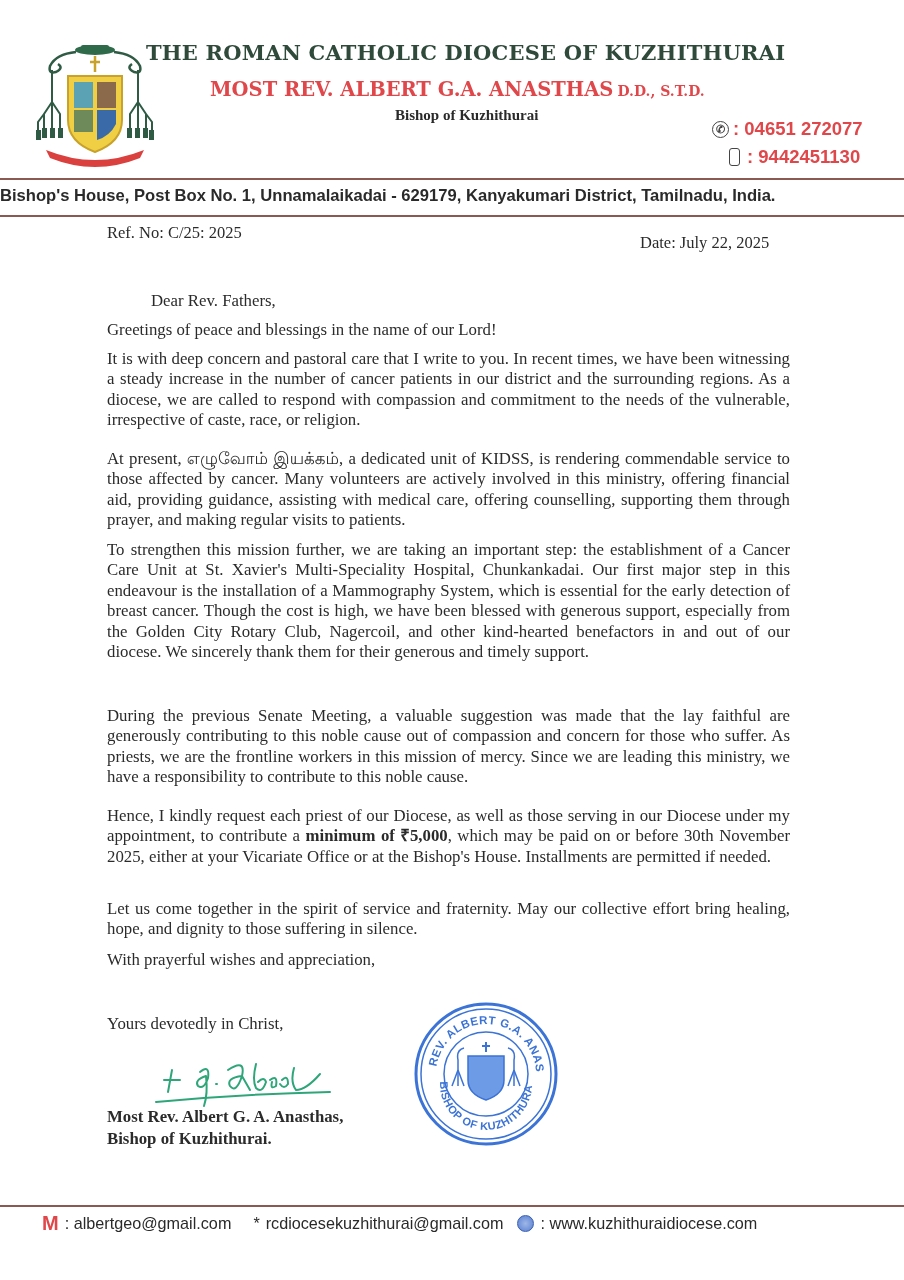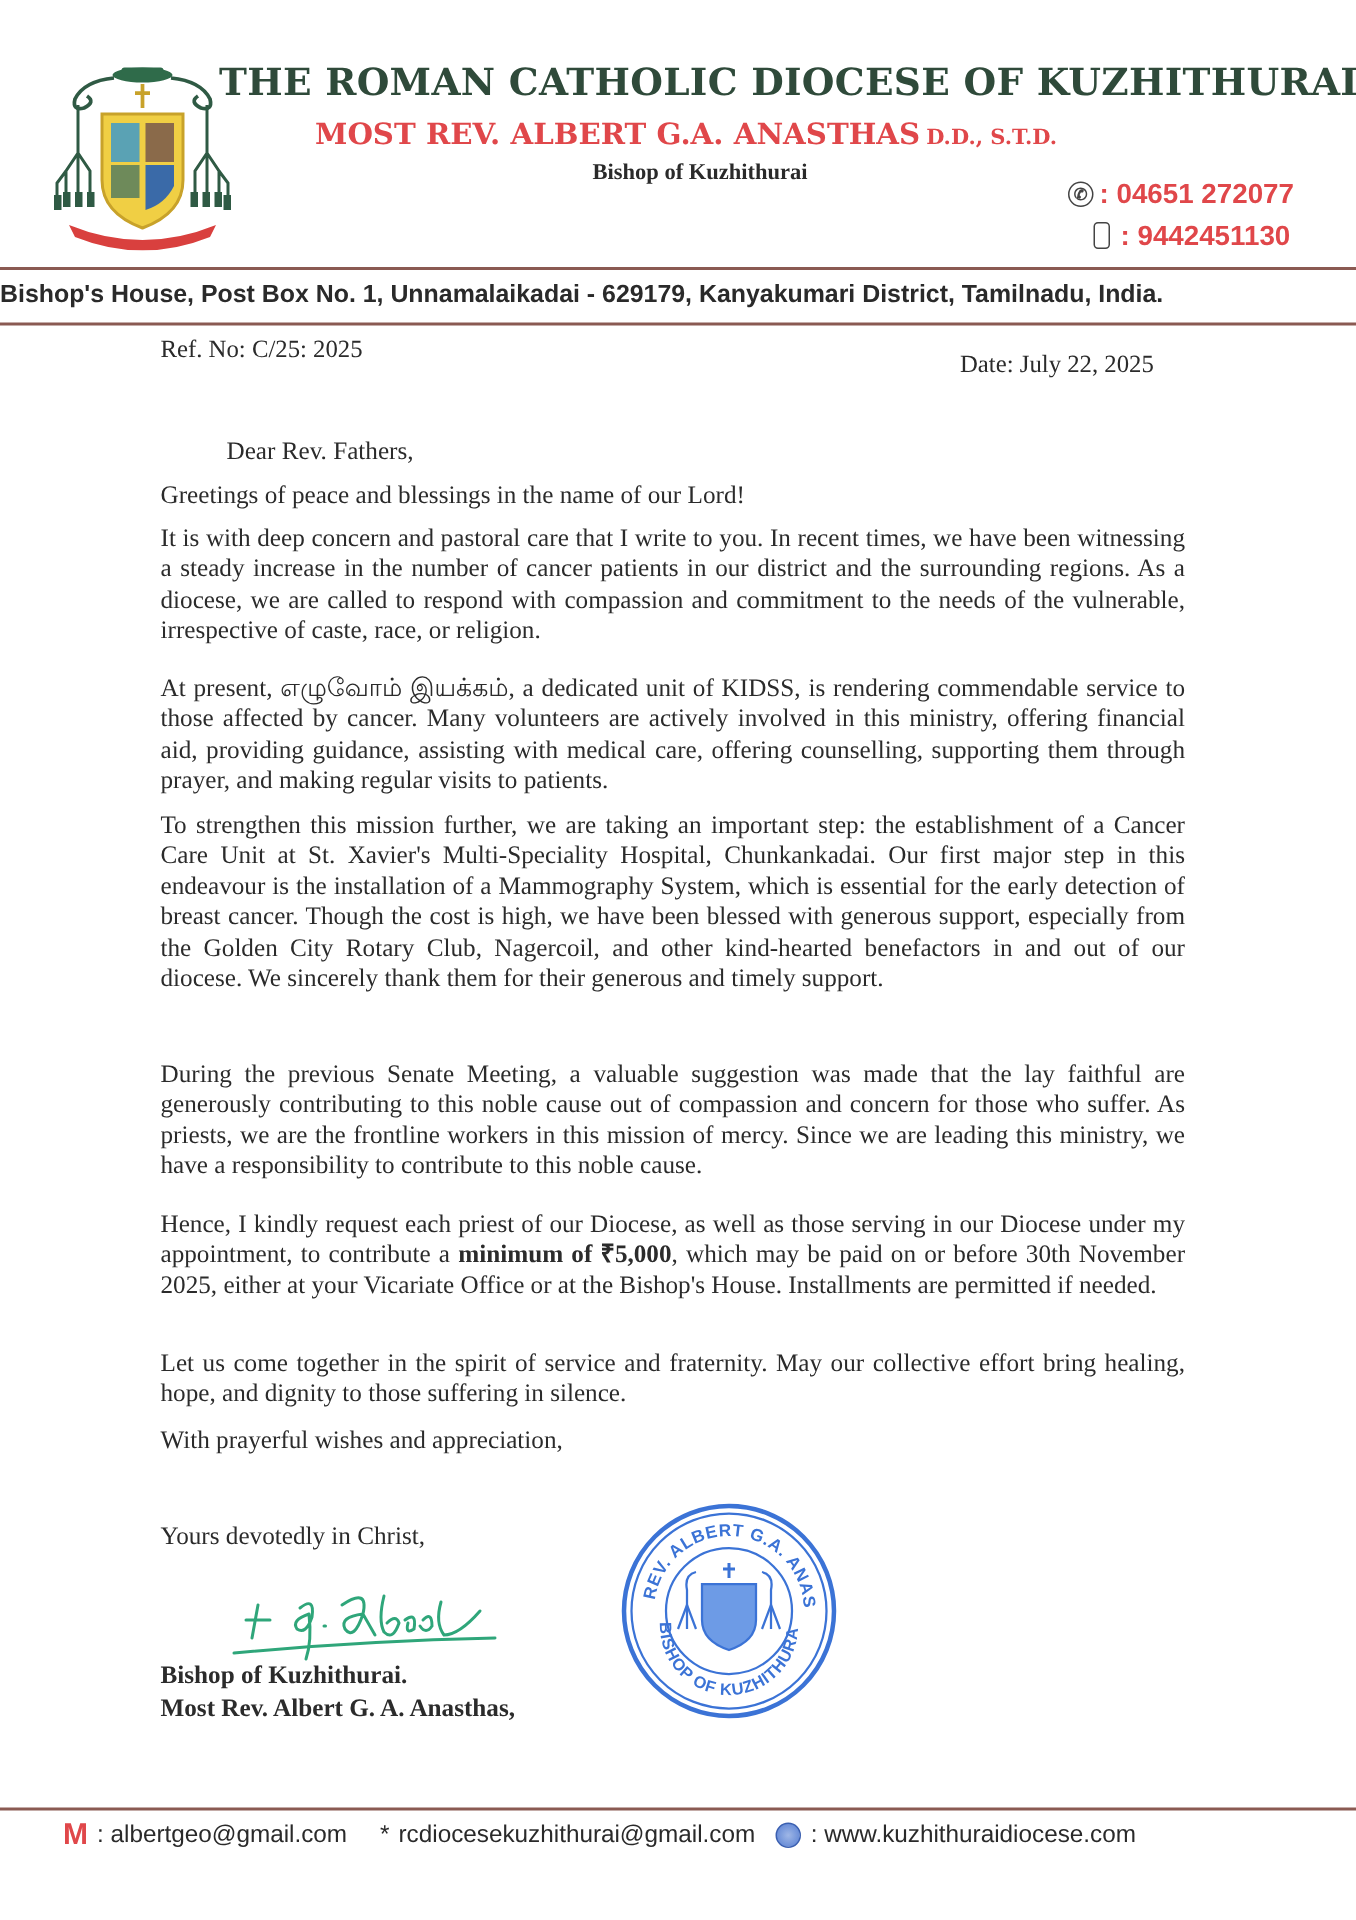--- a/index.html
+++ b/index.html
@@ -1,19 +1,19 @@
 <!DOCTYPE html>
 <html><head>
 <meta charset="utf-8">
 <style>
   html, body { margin:0; padding:0; background:#fff; }
   body { width:904px; height:1280px; position:relative; overflow:hidden; font-family:"Liberation Serif", serif; color:#2b2b2b; }
   .abs { position:absolute; }
   .crest { left:36px; top:42px; width:118px; height:125px; }
-  .h-title { left:146px; top:40px; font-family:"DejaVu Serif", serif; font-weight:bold; font-size:25px; color:#2f4a3a; letter-spacing:0.2px; white-space:nowrap; }
+  .h-title { left:146px; top:40px; font-family:"DejaVu Serif", serif; font-weight:bold; font-size:21px; color:#2f4a3a; letter-spacing:0.2px; white-space:nowrap; }
   .h-name { left:210px; top:78px; font-family:"DejaVu Serif", serif; font-weight:bold; font-size:19.5px; color:#e0474a; white-space:nowrap; }
   .h-name .deg { font-size:14px; margin-left:4px; }
   .h-bishop { left:395px; top:107px; font-family:Liberation Serif, serif; font-weight:bold; font-size:15px; color:#2a2a2a; white-space:nowrap; }
   .h-phone { left:712px; top:118px; font-family:"Liberation Sans", sans-serif; font-weight:bold; font-size:18.5px; color:#e0474a; white-space:nowrap; display:flex; align-items:center; gap:4px; }
   .h-mobile { left:712px; top:146px; font-family:"Liberation Sans", sans-serif; font-weight:bold; font-size:18.5px; color:#e0474a; white-space:nowrap; display:flex; align-items:center; gap:4px;margin-left:17px; }
   .ico-phone { width:17px; height:17px; border:1.6px solid #444; border-radius:50%; display:inline-flex; align-items:center; justify-content:center; font-size:11px; color:#444; box-sizing:border-box; }
   .ico-mobile { width:11px; height:18px; border:1.6px solid #444; border-radius:3px; display:inline-block; box-sizing:border-box; margin-right:3px; }
   .rule { left:0; width:904px; height:2px; background:#8a5a52; }
   .address { left:0; width:752px; top:186px; text-align:center; font-family:"Liberation Sans", sans-serif; font-weight:bold; font-size:16.6px; color:#2a2a2a; white-space:nowrap; }
   .ref { left:107px; top:223px; font-size:16.5px; }
@@ -115,22 +115,22 @@
   <g stroke="#2fa67a" stroke-width="2" fill="none" stroke-linecap="round">
     <path d="M14 30 L30 30 M22 20 L18 42"></path>
     <path d="M50 22 Q60 14 58 28 Q54 40 48 36 Q44 30 56 26 M56 26 Q58 44 54 56"></path>
     <path d="M66 34 L67 34"></path>
     <path d="M78 20 Q96 8 92 26 Q86 44 80 36 Q76 28 92 26 L100 40 M106 14 Q102 30 106 38 Q112 44 116 32 Q114 26 108 32 M120 30 Q128 24 126 36 Q120 40 122 32 M132 30 Q138 24 138 34 Q134 40 130 34 M144 18 Q140 32 146 40 Q156 40 170 24"></path>
     <path d="M6 52 Q90 44 180 42"></path>
   </g>
 </svg>
 
 <div class="abs sig-name">
+  <div>Most Rev. Albert G. A. Anasthas,</div>
   <div>Bishop of Kuzhithurai.</div>
-  <div>Most Rev. Albert G. A. Anasthas,</div>
 </div>
 
 <svg class="abs seal" viewBox="0 0 148 148">
   <defs>
     <path id="sealTop" d="M24 74 A50 50 0 0 1 124 74"></path>
     <path id="sealBot" d="M28 84 A46 46 0 0 0 120 84"></path>
   </defs>
   <circle cx="74" cy="74" r="70" fill="none" stroke="#3b73d6" stroke-width="3"></circle>
   <circle cx="74" cy="74" r="65" fill="none" stroke="#3b73d6" stroke-width="1.5"></circle>
   <circle cx="74" cy="74" r="42" fill="none" stroke="#3b73d6" stroke-width="1.5"></circle>

